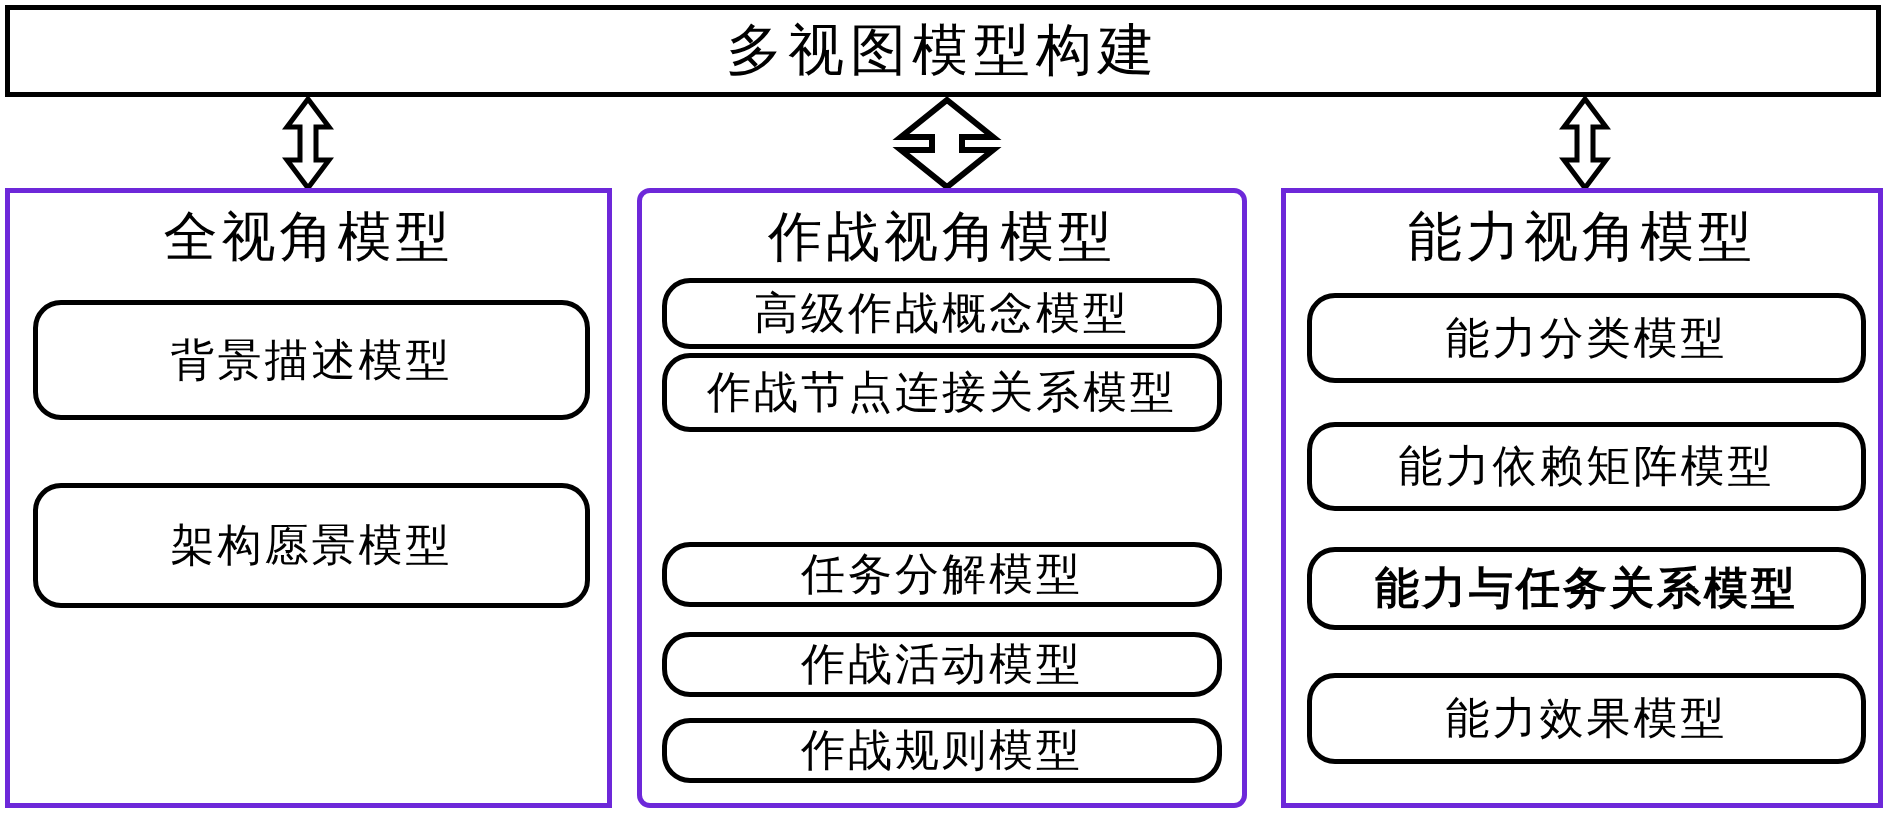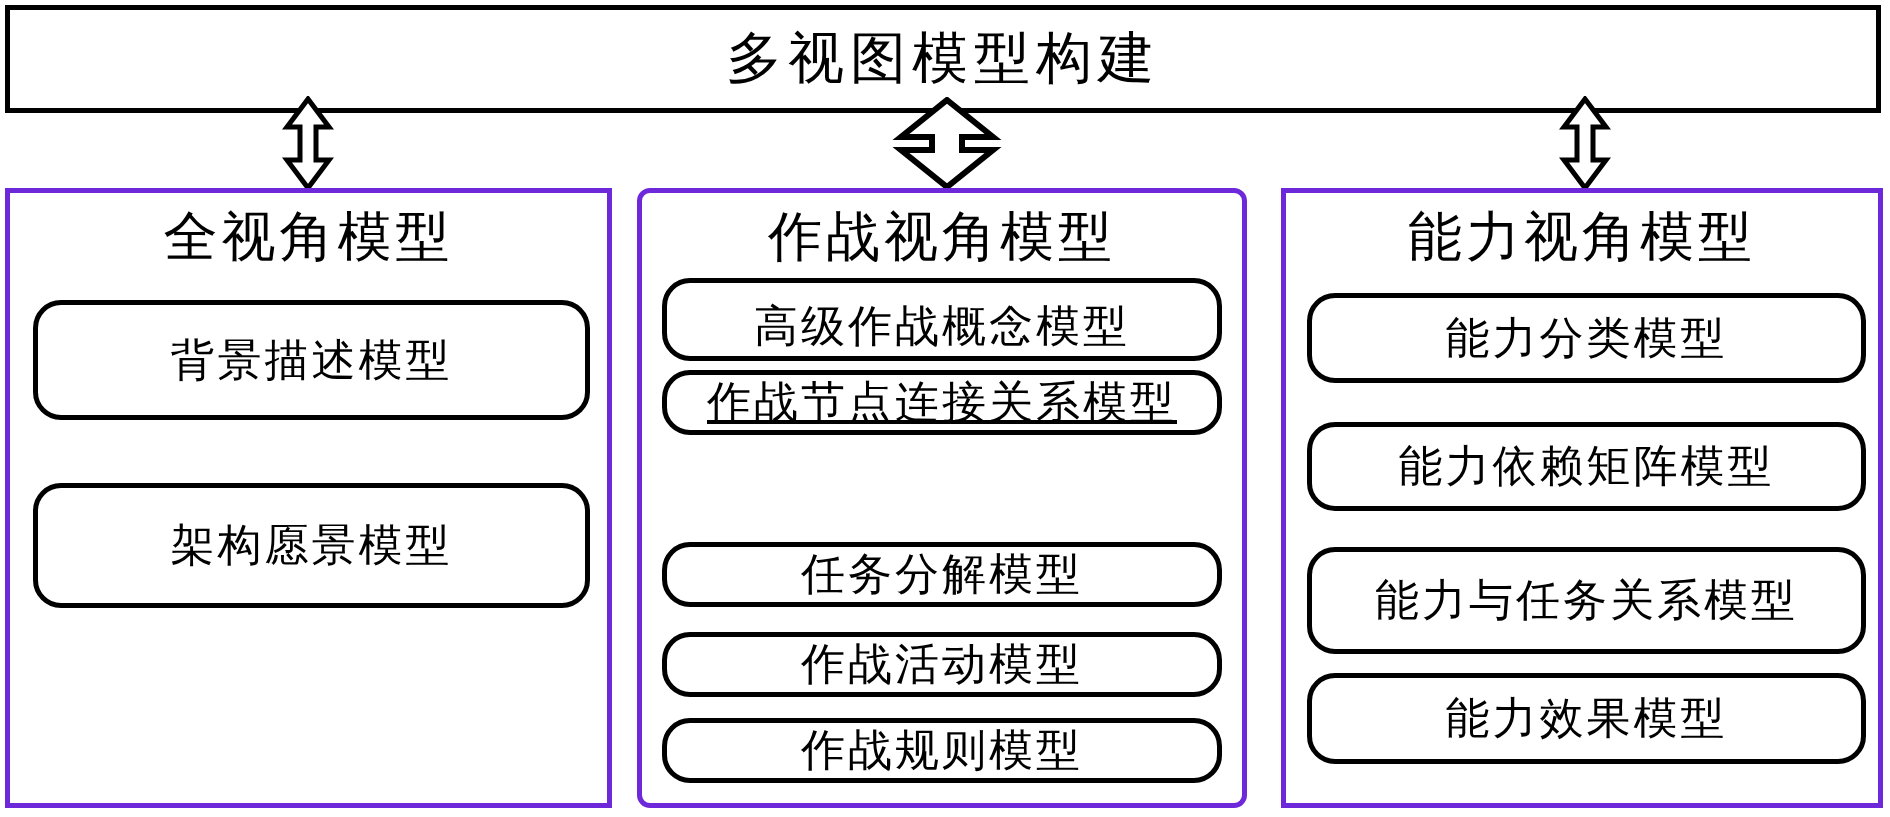--- a/index.html
+++ b/index.html
@@ -2,21 +2,21 @@
 <html><head>
 <meta charset="utf-8">
 <style>
   html,body{margin:0;padding:0;background:#ffffff;}
   .canvas{
     position:relative;width:1890px;height:817px;background:#ffffff;
     font-family:"Liberation Serif","DejaVu Serif",serif;color:#000;
     overflow:hidden;
   }
   .titlebox{
-    position:absolute;left:5px;top:5px;width:1876px;height:108px;
+    position:absolute;left:5px;top:5px;width:1876px;height:92px;
     border:5px solid #000;box-sizing:border-box;
     display:flex;align-items:center;justify-content:center;
     font-size:56px;letter-spacing:6px;background:#fff;
   }
   .arrow{position:absolute;}
   .col{
     position:absolute;top:188px;height:620px;border:5px solid #6d28d9;
     box-sizing:border-box;background:#fff;
   }
   .col-left{left:5px;width:607px;}
@@ -30,30 +30,30 @@
     position:absolute;border:5px solid #000;border-radius:28px;
     box-sizing:border-box;background:#fff;
     display:flex;align-items:center;justify-content:center;
     font-size:44px;letter-spacing:3px;text-align:center;
   }
   
   .l0{left:23px;top:107px;width:557px;height:120px;}
   .l1{left:23px;top:290px;width:557px;height:125px;}
   .l2{left:23px;top:452px;width:557px;height:125px;}
   
-  .m0{left:20px;top:85px;width:560px;height:83px;align-items:flex-end;}
-  .m1{left:20px;top:177px;width:560px;height:65px;text-decoration:underline;}
+  .m0{left:20px;top:85px;width:560px;height:71px;}
+  .m1{left:20px;top:160px;width:560px;height:79px;}
   .m2{left:20px;top:262px;width:560px;height:65px;}
   .m3{left:20px;top:349px;width:560px;height:65px;}
   .m4{left:20px;top:439px;width:560px;height:65px;}
   .m5{left:20px;top:525px;width:560px;height:65px;}
   
   .r0{left:21px;top:100px;width:559px;height:90px;}
   .r1{left:21px;top:229px;width:559px;height:89px;}
-  .r2{left:21px;top:354px;width:559px;height:107px;}
+  .r2{left:21px;top:354px;width:559px;height:83px;font-weight:bold;}
   .r3{left:21px;top:480px;width:559px;height:91px;}
 </style>
 </head>
 <body>
 
 <div class="canvas">
 
   <div class="titlebox">
     <span>多视图模型构建</span>
   </div>

